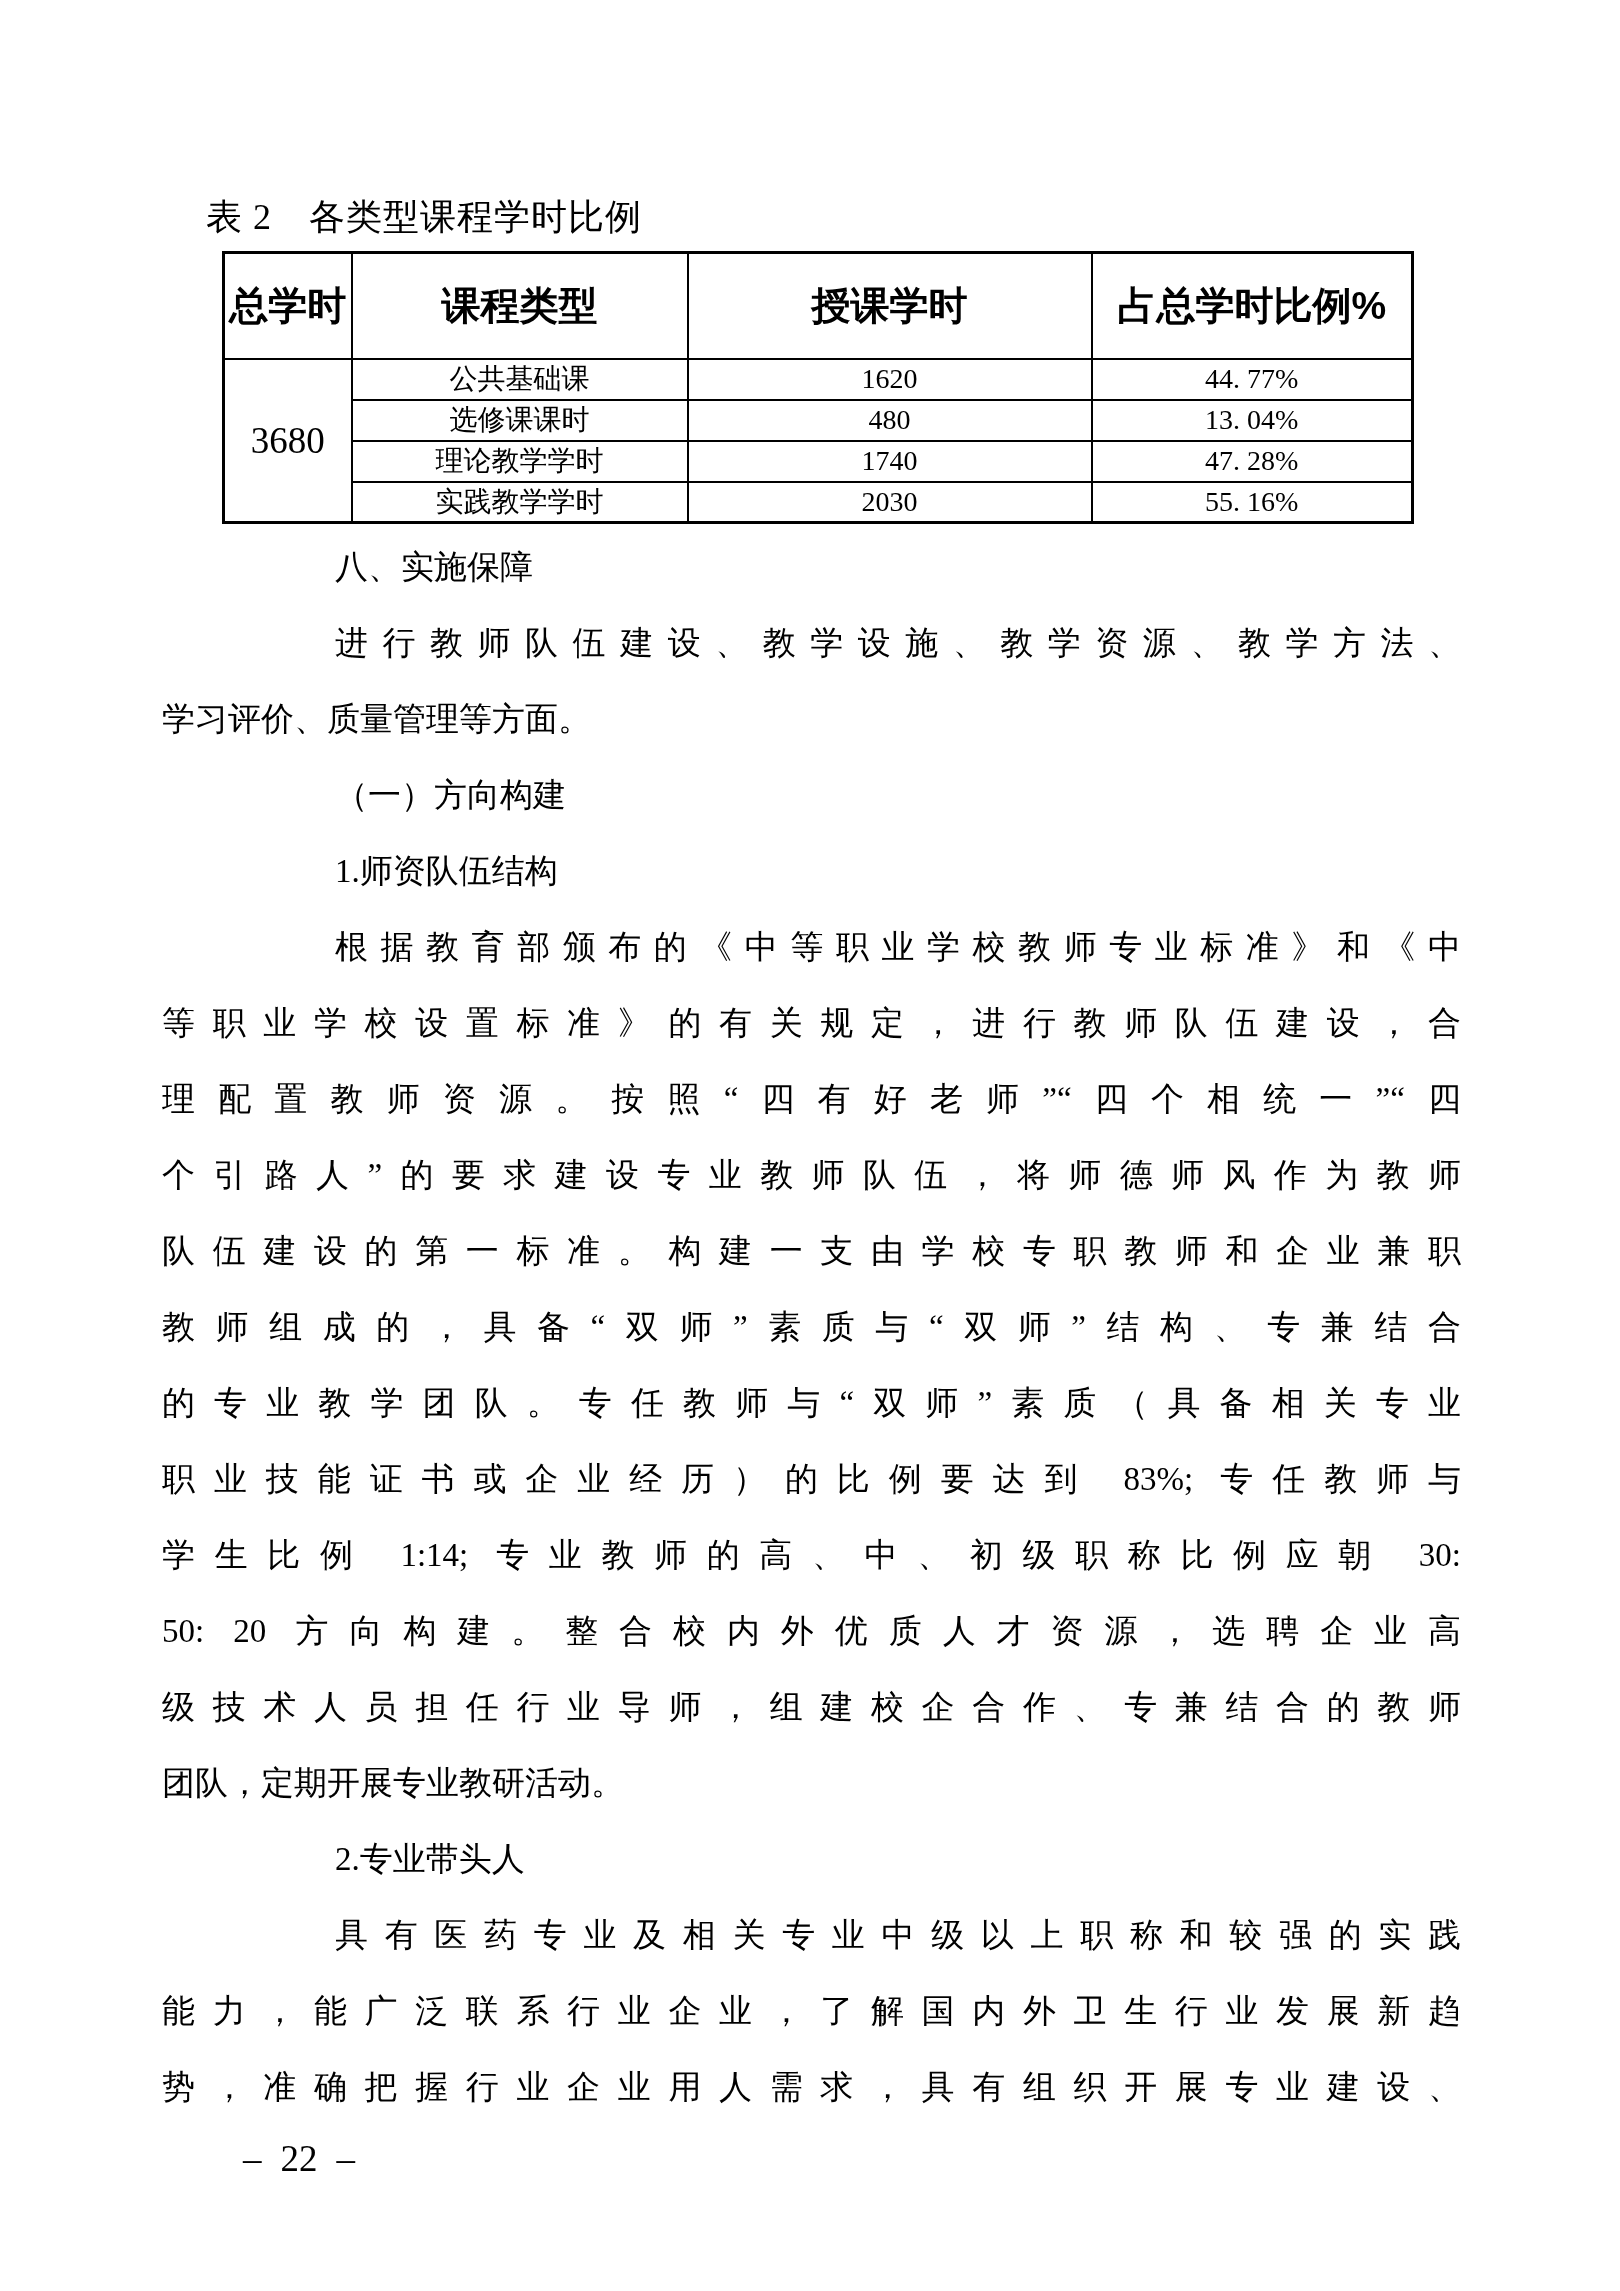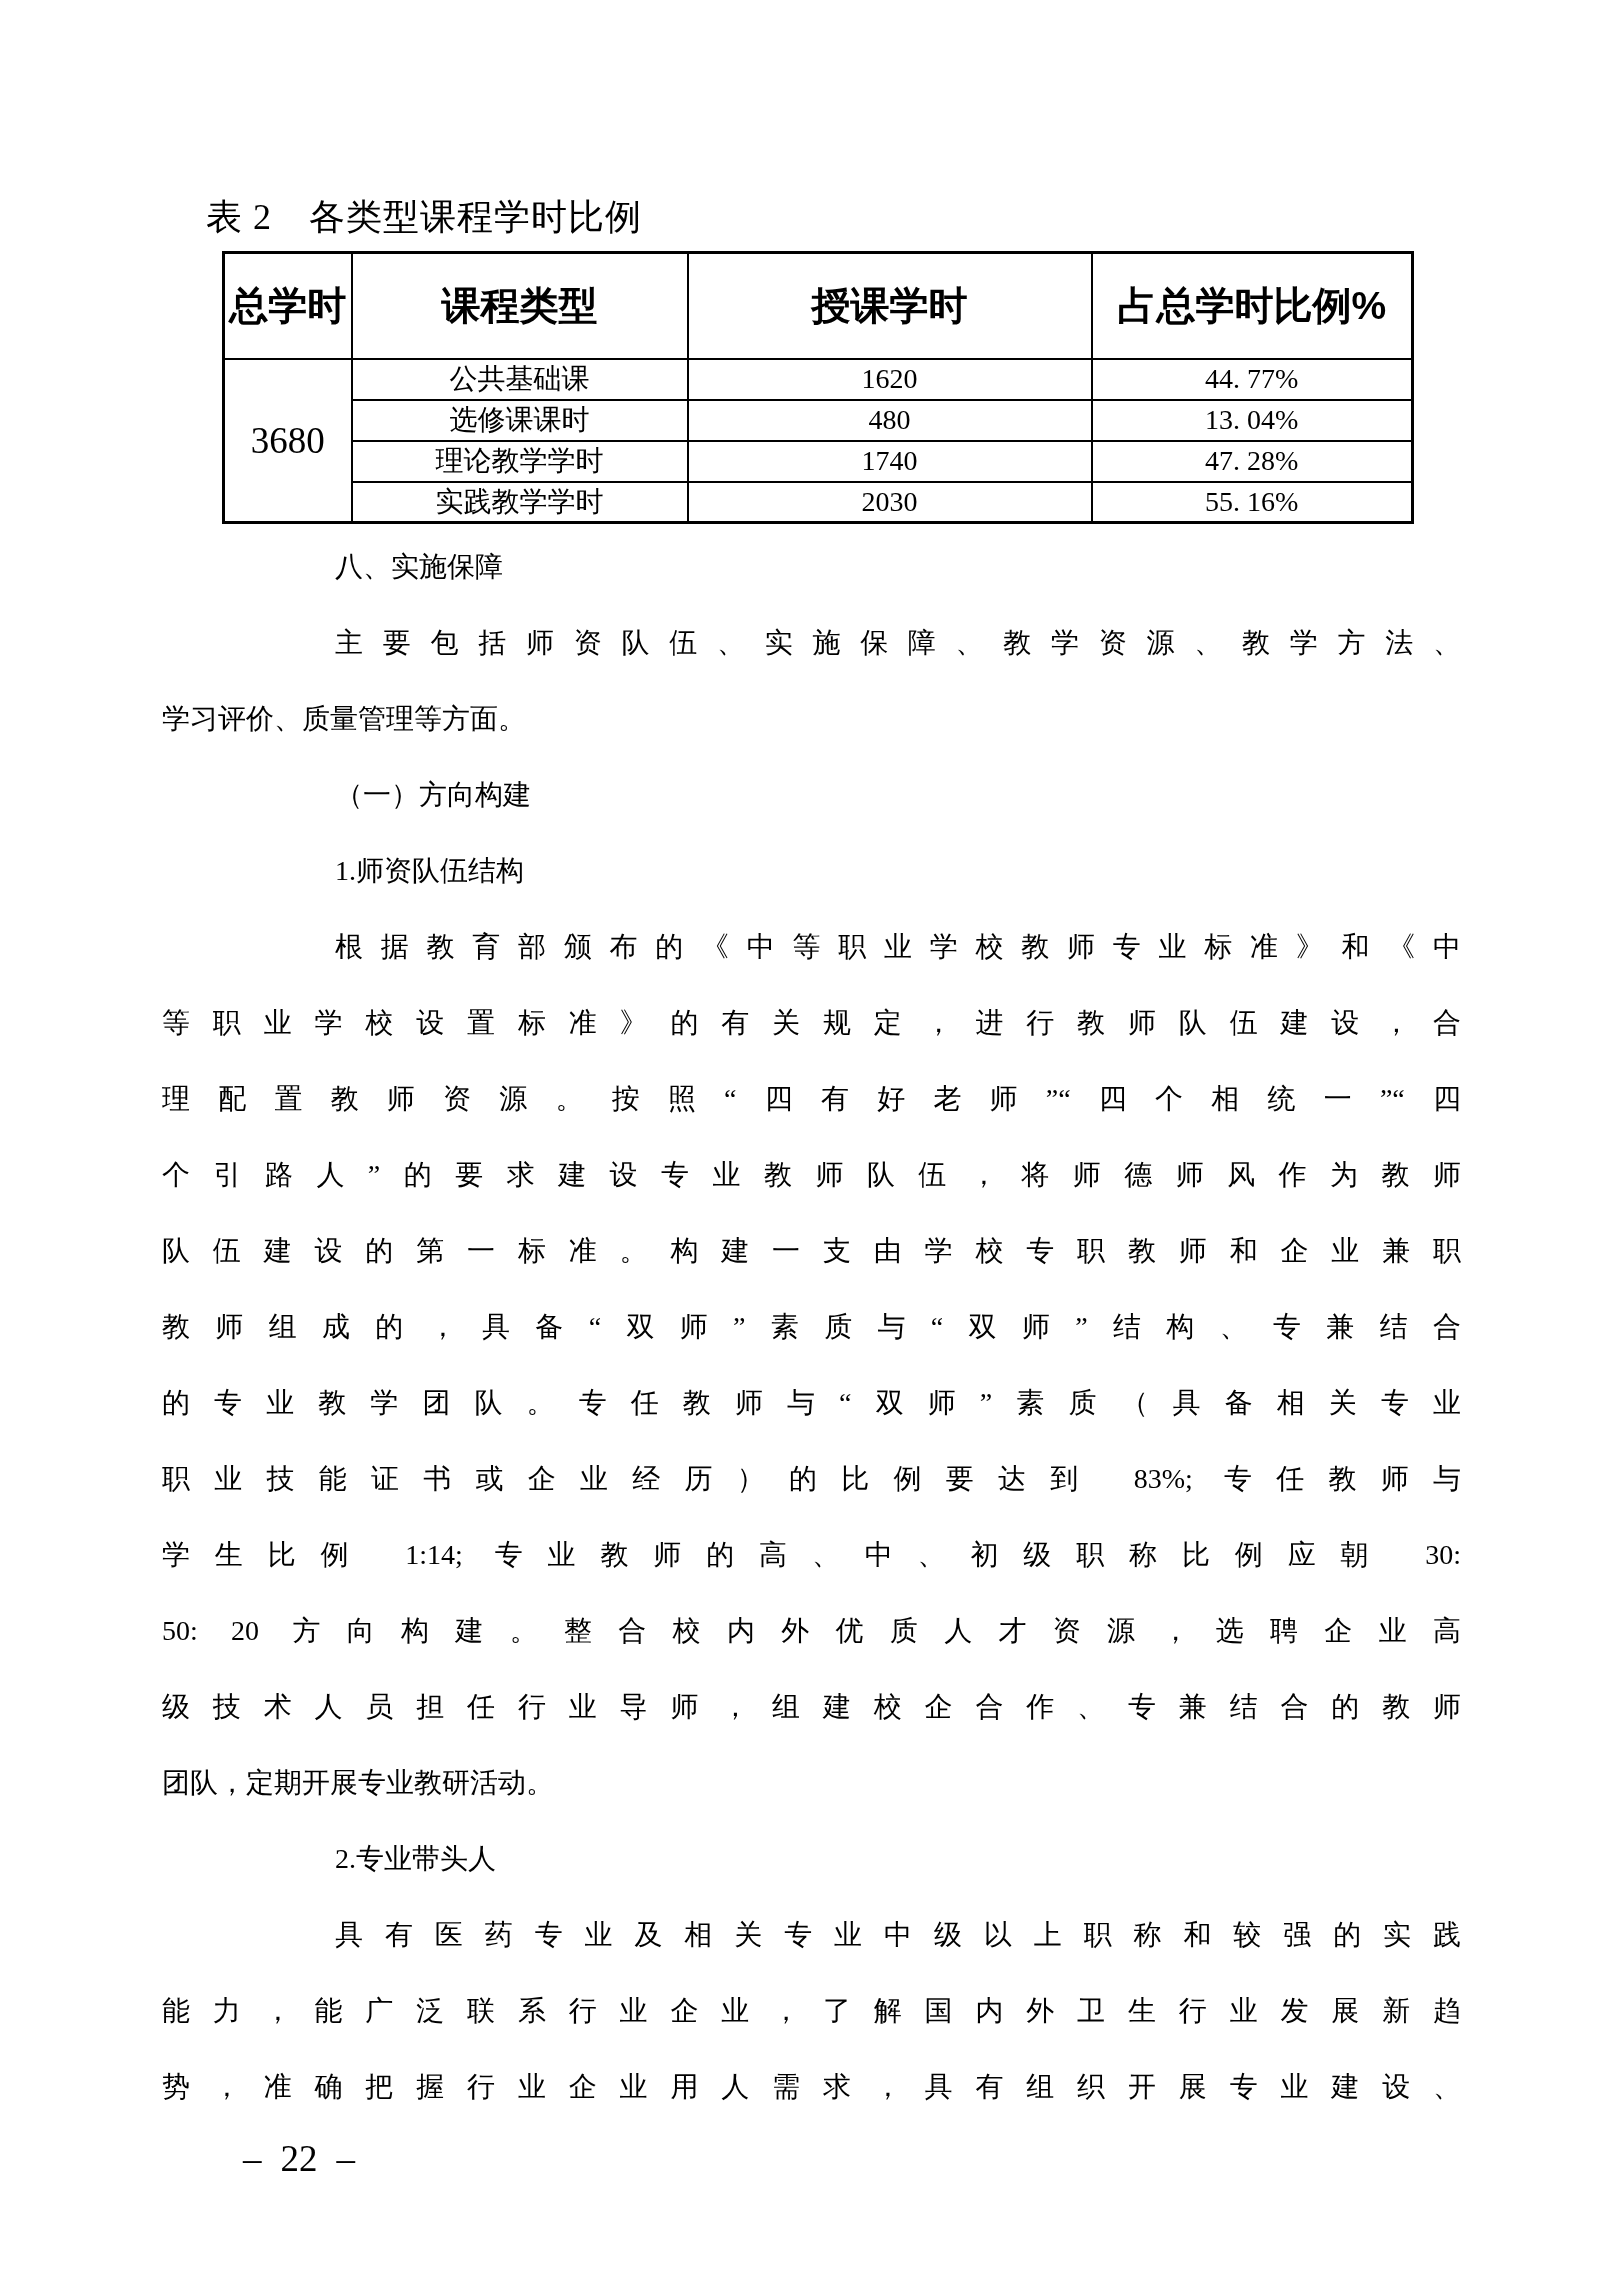--- a/index.html
+++ b/index.html
@@ -49,21 +49,21 @@
     font-size: 28px;
     font-family: "Liberation Serif", serif;
   }
   .hours td.total-cell { font-size: 37px; }
   
   .content {
     position: absolute;
     left: 162px;
     top: 529px;
     width: 1299px;
-    font-size: 28px;
+    font-size: 33px;
     line-height: 76px;
   }
   .line { height: 76px; white-space: pre-wrap; }
   .line.ind { padding-left: 173px; }
   .line.j {
     text-align: justify;
     text-align-last: justify;
     text-justify: inter-character;
   }
   
@@ -115,21 +115,21 @@
       <tr>
         <td>实践教学学时</td>
         <td>2030</td>
         <td>55. 16%</td>
       </tr>
     </tbody>
 </table>
 
 <div class="content">
     <div class="line ind">八、实施保障</div>
-    <div class="line ind j">主要包括师资队伍、实施保障、教学资源、教学方法、</div>
+    <div class="line ind j">进行教师队伍建设、教学设施、教学资源、教学方法、</div>
     <div class="line">学习评价、质量管理等方面。</div>
     <div class="line ind">（一）方向构建</div>
     <div class="line ind">1.师资队伍结构</div>
     <div class="line ind j">根据教育部颁布的《中等职业学校教师专业标准》和《中</div>
     <div class="line j">等职业学校设置标准》的有关规定，进行教师队伍建设，合</div>
     <div class="line j">理配置教师资源。按照“四有好老师”“四个相统一”“四</div>
     <div class="line j">个引路人”的要求建设专业教师队伍，将师德师风作为教师</div>
     <div class="line j">队伍建设的第一标准。构建一支由学校专职教师和企业兼职</div>
     <div class="line j">教师组成的，具备“双师”素质与“双师”结构、专兼结合</div>
     <div class="line j">的专业教学团队。专任教师与“双师”素质（具备相关专业</div>

